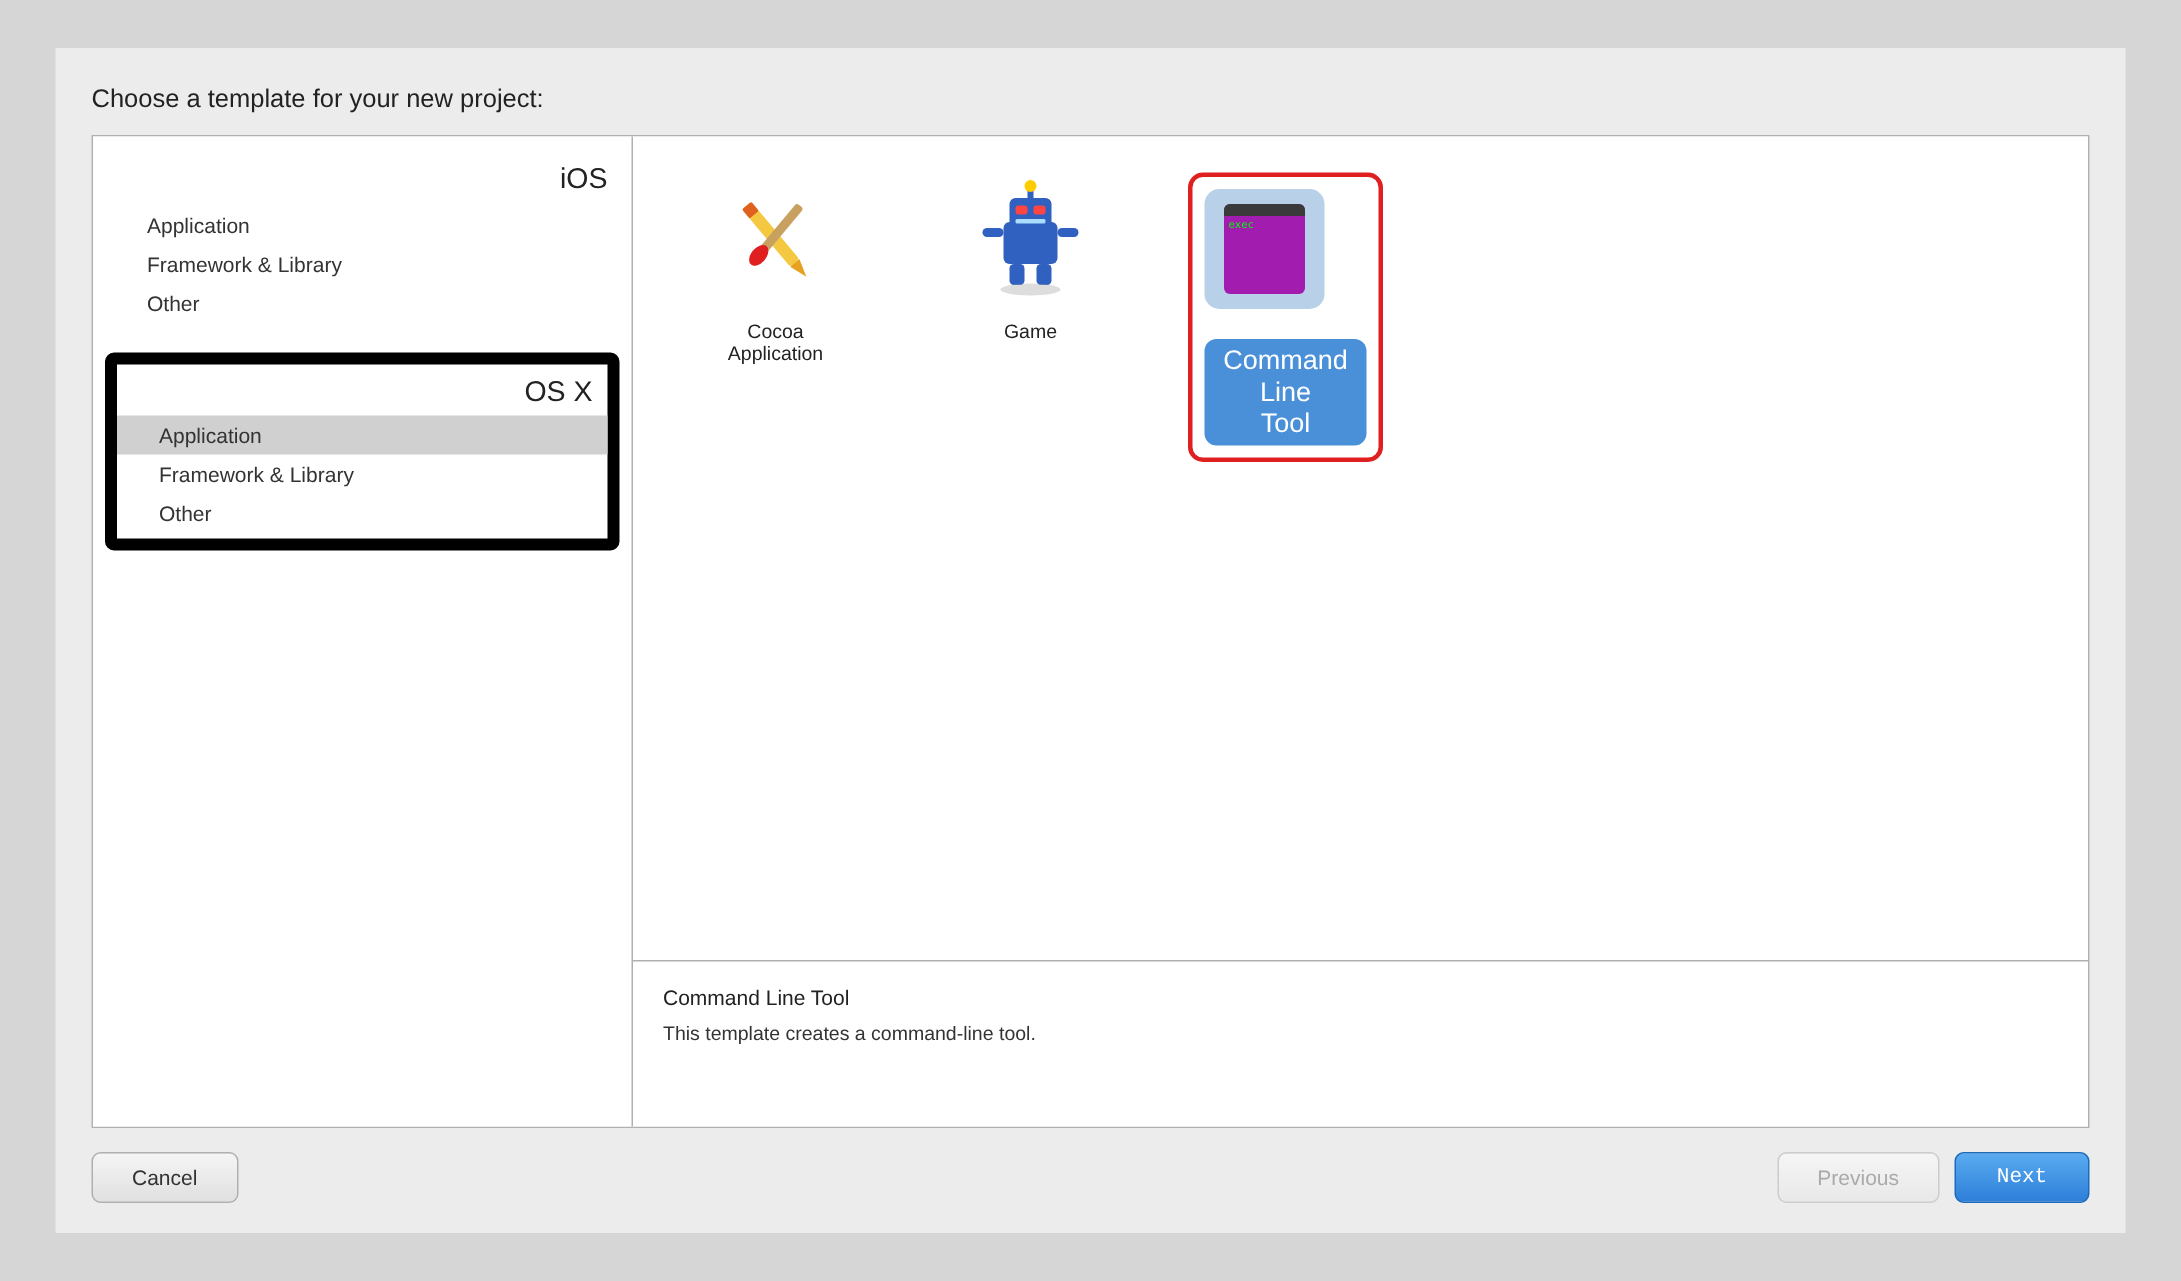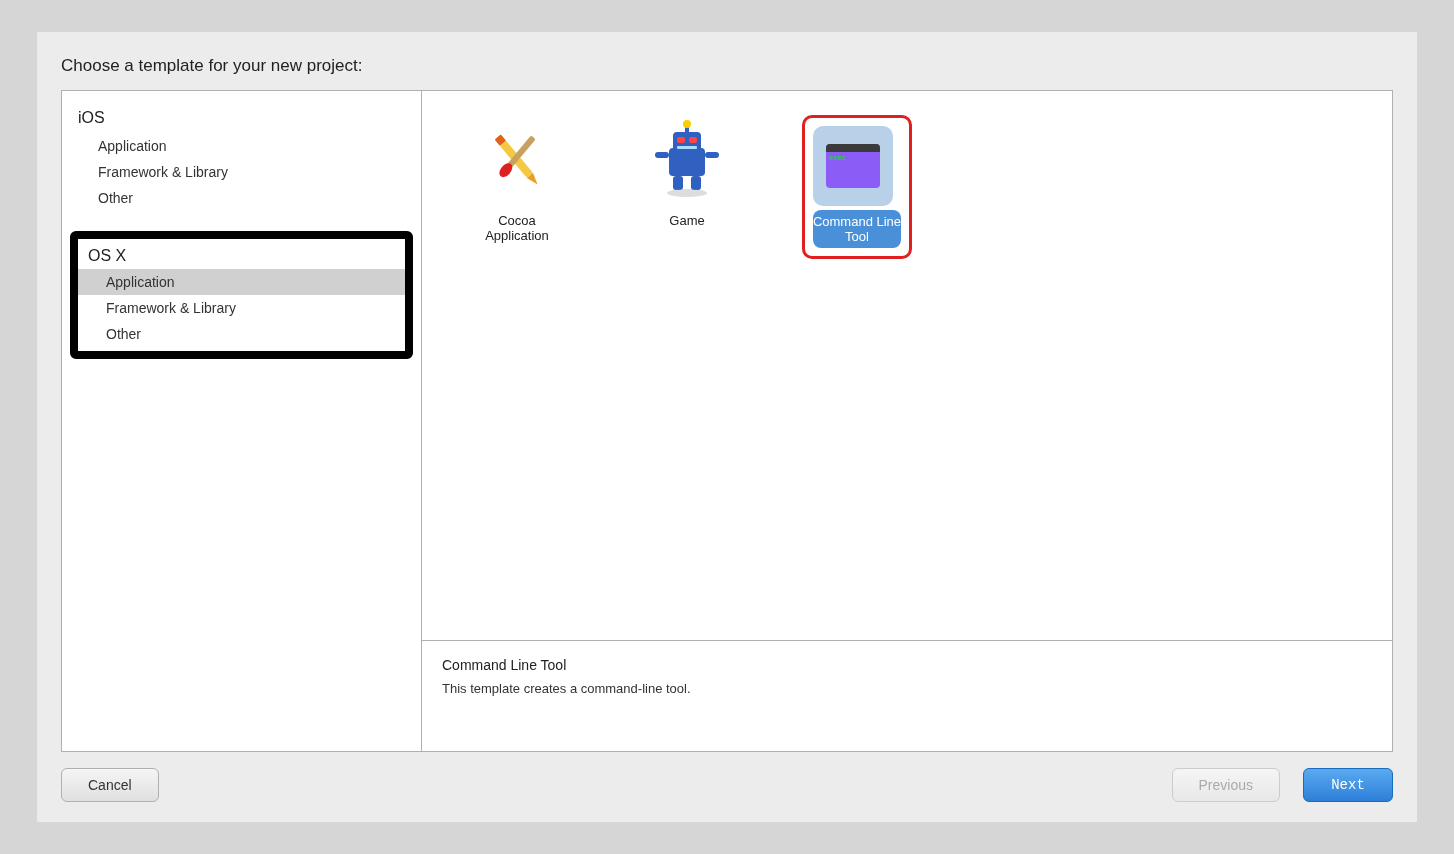--- a/index.html
+++ b/index.html
@@ -41,24 +41,25 @@
 
     .sidebar {
       width: 360px;
       border-right: 1px solid #b0b0b0;
       background: #fff;
       padding: 12px 0;
       flex-shrink: 0;
     }
 
     .sidebar-group-label {
-      font-size: 16px;
+      font-size: 19px;
       font-weight: 500;
       padding: 6px 16px;
       color: #222;
+      text-align: right;
     }
 
     .sidebar-item {
       font-size: 14px;
       padding: 5px 16px 5px 36px;
       color: #333;
       cursor: pointer;
     }
 
     .sidebar-group {
@@ -135,22 +136,22 @@
       height: 80px;
       background: #b8d0e8;
       border-radius: 10px;
       display: flex;
       align-items: center;
       justify-content: center;
     }
 
     .cmd-terminal {
       width: 54px;
-      height: 44px;
-      background: #8b5cf6;
+      height: 60px;
+      background: #a21caf;
       border-radius: 4px;
       position: relative;
       display: flex;
       flex-direction: column;
       overflow: hidden;
     }
 
     .cmd-terminal-bar {
       background: #3a3a3a;
       height: 8px;
@@ -162,23 +163,23 @@
       font-size: 7px;
       font-family: monospace;
       padding: 2px 3px;
     }
 
     .template-label-selected {
       background: #4a90d9;
       color: #fff;
       border-radius: 8px;
       padding: 4px 0;
-      font-size: 13px;
+      font-size: 18px;
       text-align: center;
-      margin-top: 4px;
+      margin-top: 20px;
     }
 
     .description-area {
       padding: 16px 20px;
       min-height: 110px;
     }
 
     .description-title {
       font-size: 14px;
       font-weight: 500;
@@ -219,21 +220,21 @@
 
     .btn-disabled {
       background: linear-gradient(to bottom, #f5f5f5, #e8e8e8);
       color: #aaa;
       border: 1px solid #ccc;
       cursor: default;
     }
 
     .btn-group-right {
       display: flex;
-      gap: 23px;
+      gap: 10px;
     }
   </style>
 </head>
 <body>
 
 <div class="dialog">
   <div class="dialog-title">Choose a template for your new project:</div>
 
   <div class="main-area">
 

